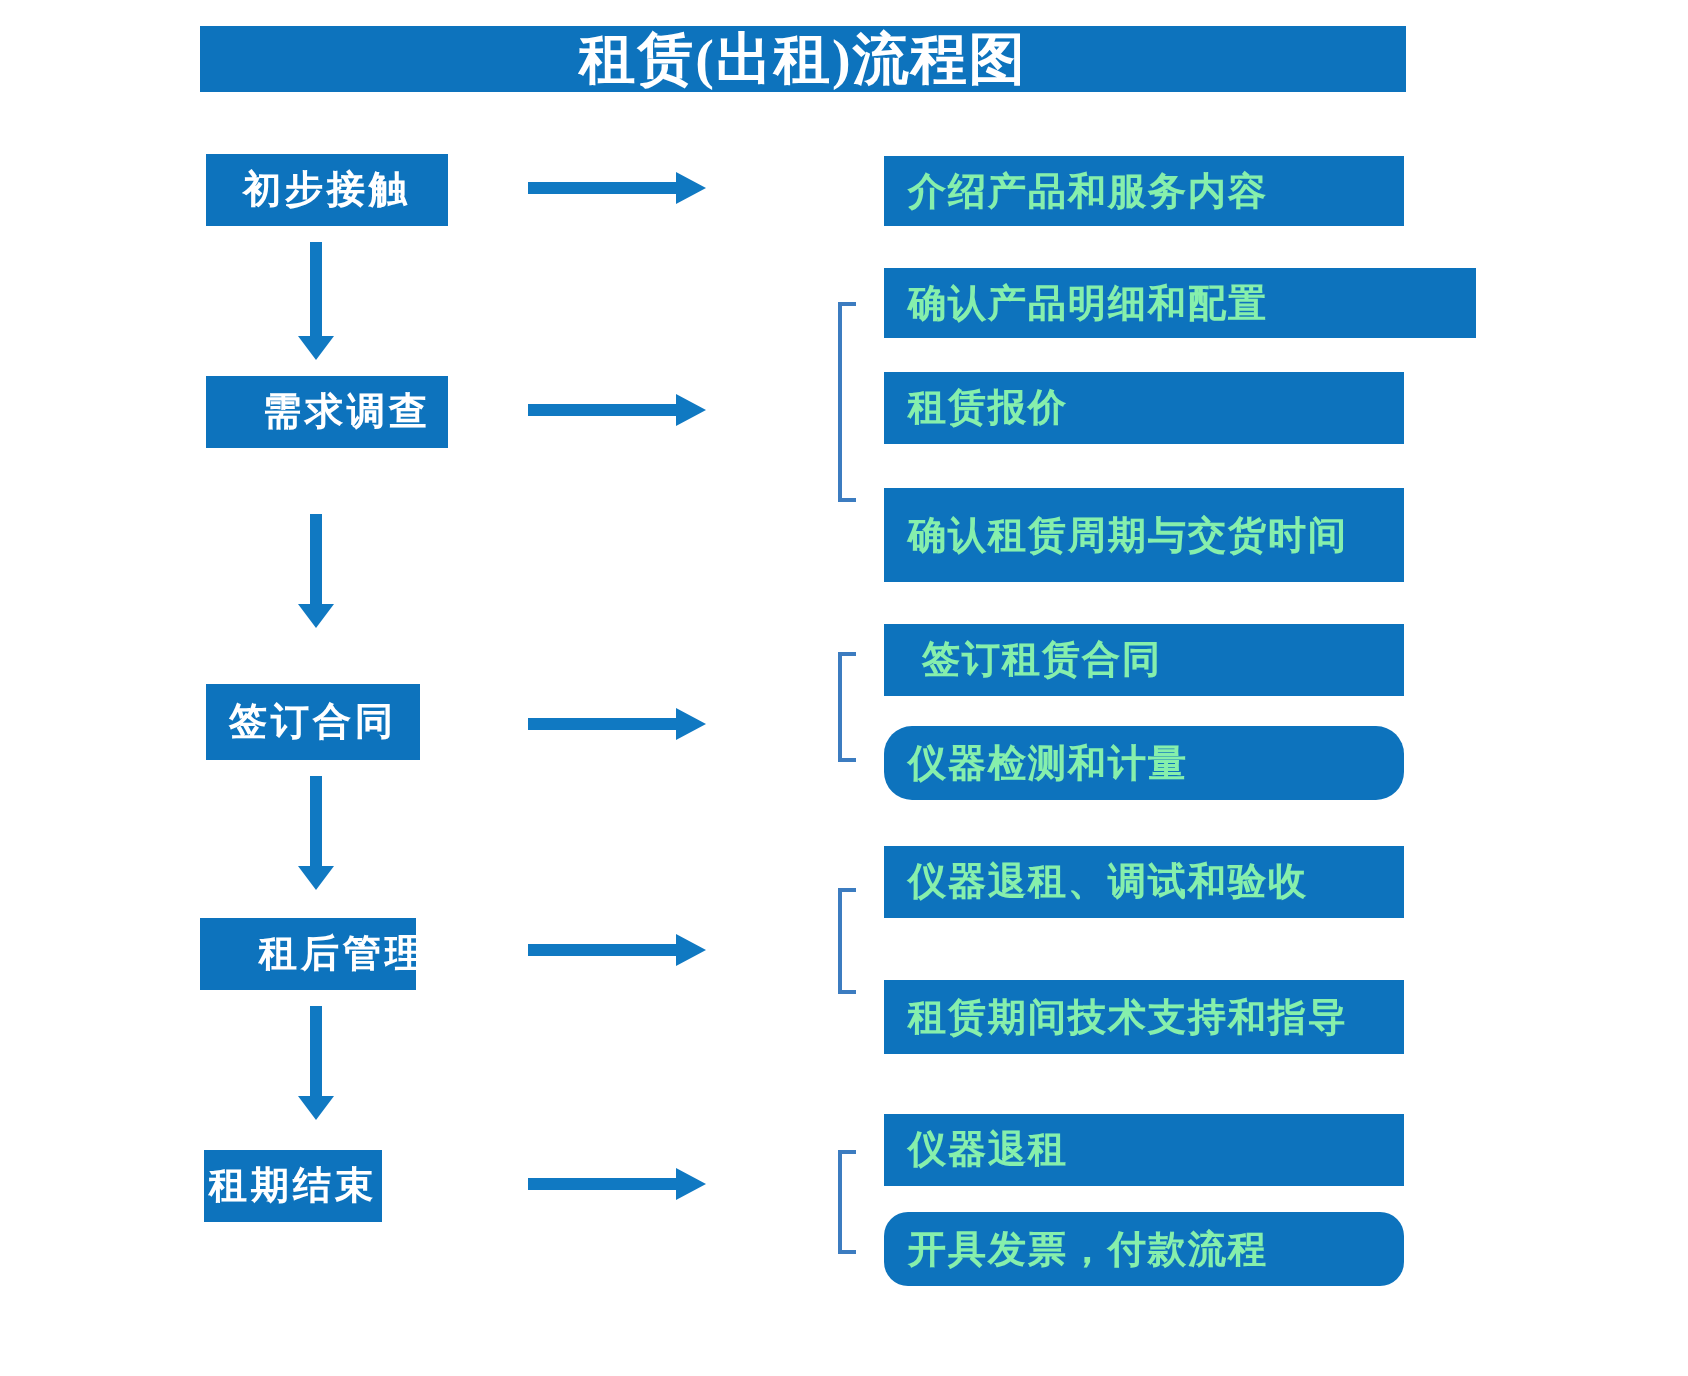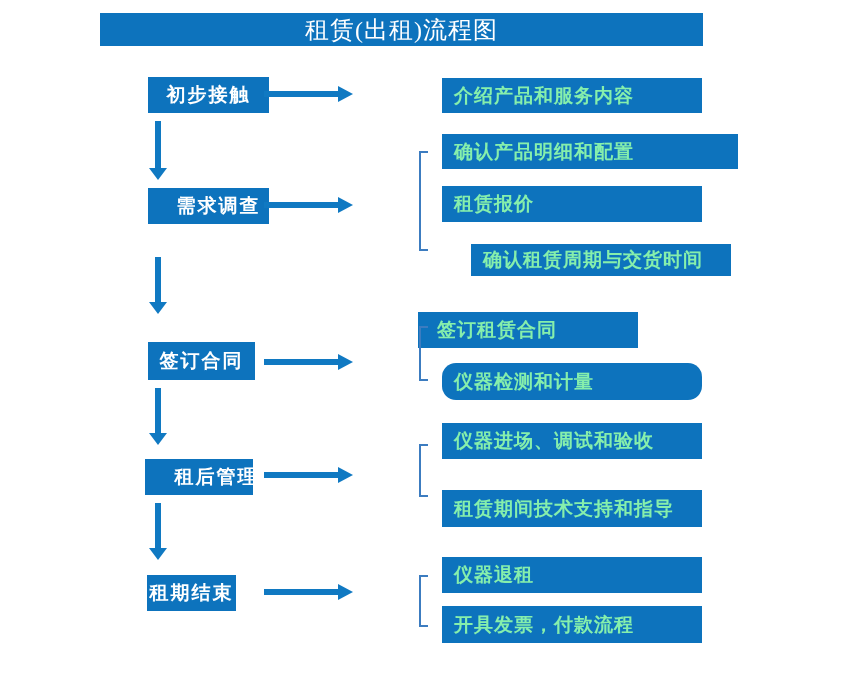--- a/index.html
+++ b/index.html
@@ -13,39 +13,38 @@
     width: 844px;
     height: 688px;
     background: #ffffff;
     overflow: hidden;
   }
   .abs { position: absolute; box-sizing: border-box; }
 
   .banner {
     background: var(--box-blue, #0d73bd);
     color: #ffffff;
-    font-weight: normal;
-    font-size: 24px;
+    font-weight: bold;
+    font-size: 28px;
     display: flex;
     align-items: center;
     justify-content: center;
     letter-spacing: 1px;
   }
 
   .stage-box {
     background: var(--box-blue, #0d73bd);
     color: #ffffff;
     font-weight: bold;
     font-size: 19px;
     display: flex;
     align-items: center;
     justify-content: center;
     letter-spacing: 2px;
     white-space: nowrap;
-    margin-left: 45px;
   }
 
   .detail-box {
     background: var(--box-blue, #0d73bd);
     color: #86efac;
     font-weight: bold;
     font-size: 19px;
     display: flex;
     align-items: center;
     justify-content: flex-start;
@@ -105,27 +104,27 @@
 
   <div class="abs stage-box" style="left:103px; top:77px; width:121px; height:36px;">初步接触</div>
   <div class="abs stage-box" style="left:103px; top:188px; width:121px; height:36px;padding-left:20px;">需求调查</div>
   <div class="abs stage-box" style="left:103px; top:342px; width:107px; height:38px;">签订合同</div>
   <div class="abs stage-box" style="left:100px; top:459px; width:108px; height:36px;padding-left:35px;">租后管理</div>
   <div class="abs stage-box" style="left:102px; top:575px; width:89px; height:36px;">租期结束</div>
 
   <div class="abs detail-box" style="left:442px; top:78px;  width:260px; height:35px;">介绍产品和服务内容</div>
   <div class="abs detail-box" style="left:442px; top:134px; width:296px; height:35px;">确认产品明细和配置</div>
   <div class="abs detail-box" style="left:442px; top:186px; width:260px; height:36px;">租赁报价</div>
-  <div class="abs detail-box" style="left:442px; top:244px; width:260px; height:32px;margin-left:29px;">确认租赁周期与交货时间</div>
-  <div class="abs detail-box" style="left:418px; top:312px; width:220px; height:36px;padding-left:19px;">签订租赁合同</div>
+  <div class="abs detail-box" style="left:442px; top:244px; width:260px; height:47px;">确认租赁周期与交货时间</div>
+  <div class="abs detail-box" style="left:442px; top:312px; width:260px; height:36px;padding-left:19px;">签订租赁合同</div>
   <div class="abs detail-box" style="left:442px; top:363px; width:260px; height:37px;border-radius:14px;">仪器检测和计量</div>
-  <div class="abs detail-box" style="left:442px; top:423px; width:260px; height:36px;">仪器进场、调试和验收</div>
+  <div class="abs detail-box" style="left:442px; top:423px; width:260px; height:36px;">仪器退租、调试和验收</div>
   <div class="abs detail-box" style="left:442px; top:490px; width:260px; height:37px;">租赁期间技术支持和指导</div>
   <div class="abs detail-box" style="left:442px; top:557px; width:260px; height:36px;">仪器退租</div>
-  <div class="abs detail-box" style="left:442px; top:606px; width:260px; height:37px;">开具发票，付款流程</div>
+  <div class="abs detail-box" style="left:442px; top:606px; width:260px; height:37px;border-radius:12px;">开具发票，付款流程</div>
 
   <div class="abs h-arrow" style="left:264px; top:86px;  width:89px;">
     <span class="shaft"></span>
       <span class="head"></span>
   </div>
   <div class="abs h-arrow" style="left:264px; top:197px; width:89px;">
     <span class="shaft"></span>
       <span class="head"></span>
   </div>
   <div class="abs h-arrow" style="left:264px; top:354px; width:89px;">

